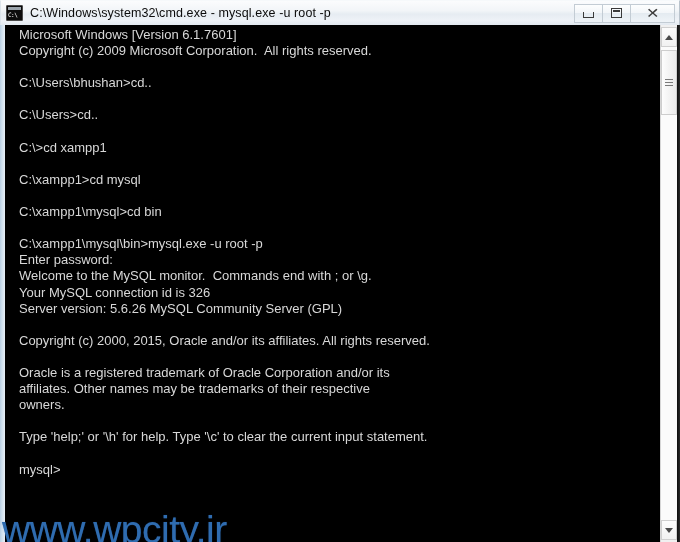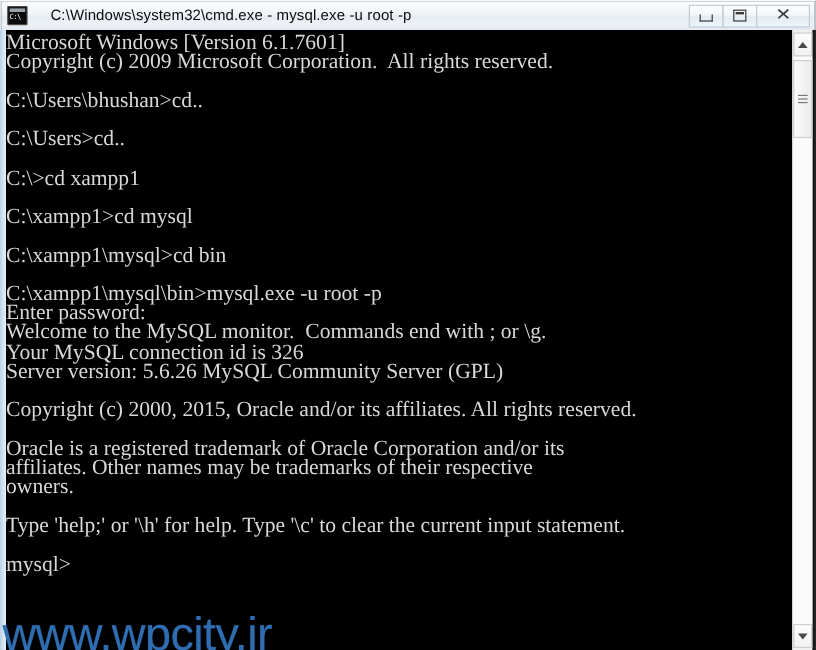--- a/index.html
+++ b/index.html
@@ -38,21 +38,20 @@
         #f2f5f8 40%,
         #e6ecf2 55%,
         #eef2f7 80%,
         #e2e9f0 100%);
     border-top: 1px solid #f6f9fb;
     border-left: 1px solid #dde5ec;
     border-right: 1px solid #b9c3cc;
     display: flex;
     align-items: center;
     overflow: hidden;
-    gap: 12px;
   }
   #app-icon {
     width: 17px;
     height: 16px;
     margin-left: 5px;
     margin-right: 7px;
     background: #0b0b0b;
     border: 1px solid #4a4a4a;
     box-sizing: border-box;
     position: relative;
@@ -163,25 +162,25 @@
     position: absolute;
     right: 0;
     top: 0;
     width: 3px;
     height: 517px;
     background: linear-gradient(to left, #2a2a2a 0%, #0d0d0d 100%);
   }
 
   #console-text {
     position: absolute;
-    left: 5px;
+    left: 19px;
     top: 2px;
     width: 640px;
-    font-family: Liberation Serif, serif;
-    font-size: 18px;
+    font-family: Liberation Sans, sans-serif;
+    font-size: 13px;
     line-height: 16.1px;
     color: #d8d8d8;
     white-space: pre;
     letter-spacing: 0px;
   }
   .cline {
     height: 16.1px;
     white-space: pre;
   }
 

